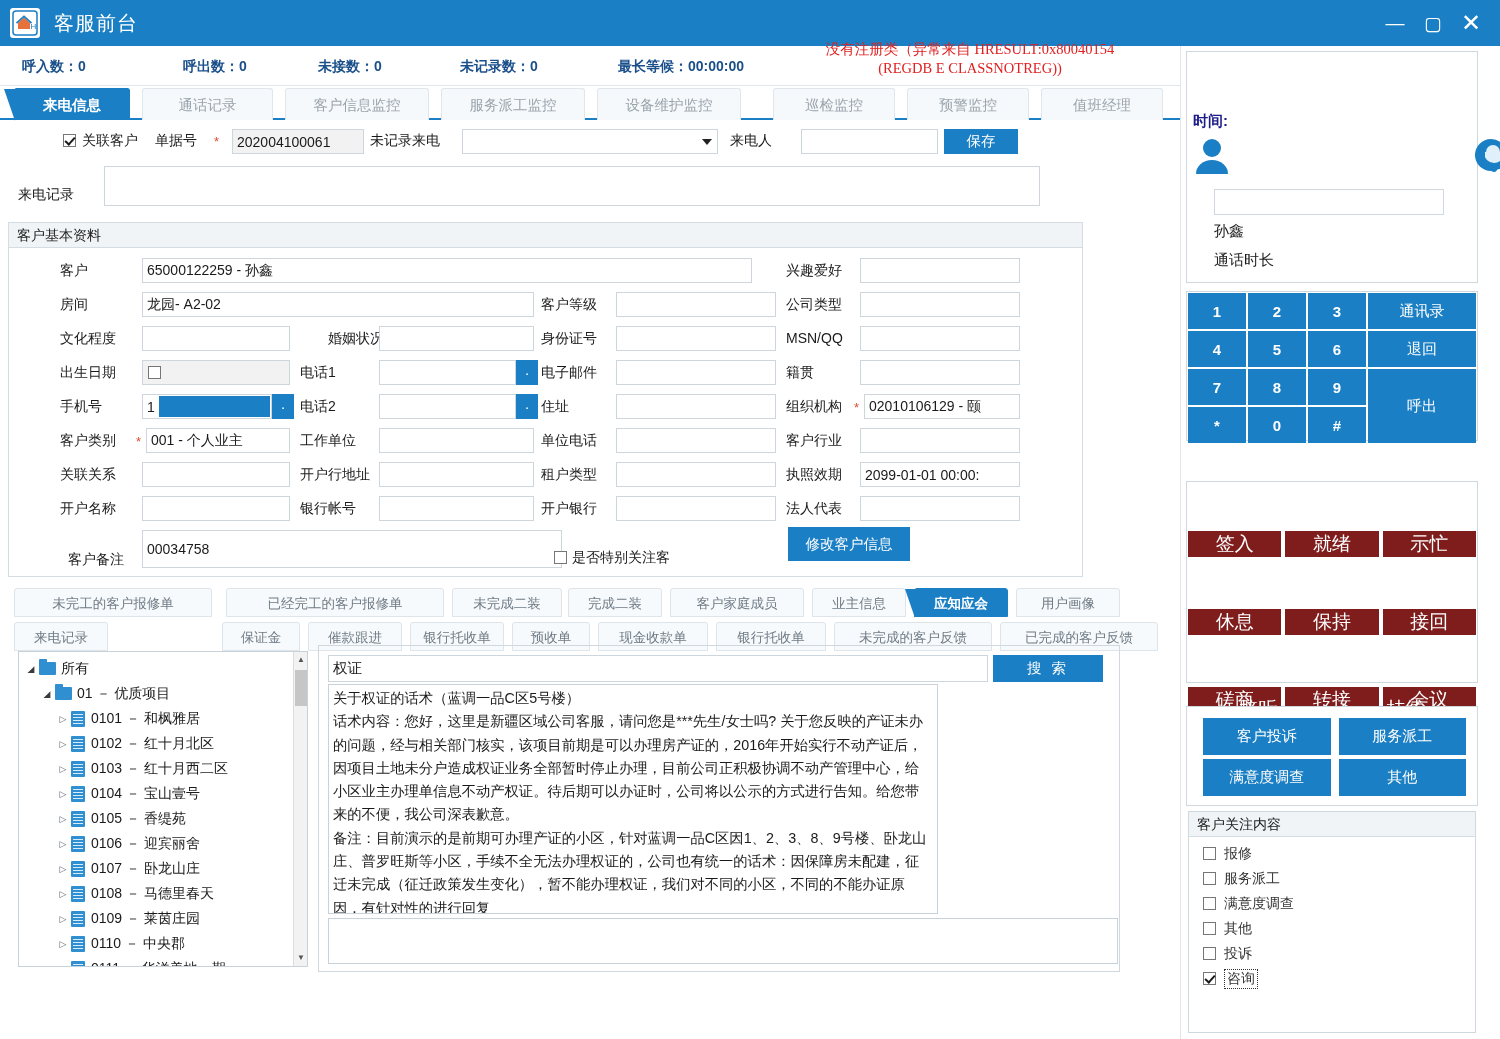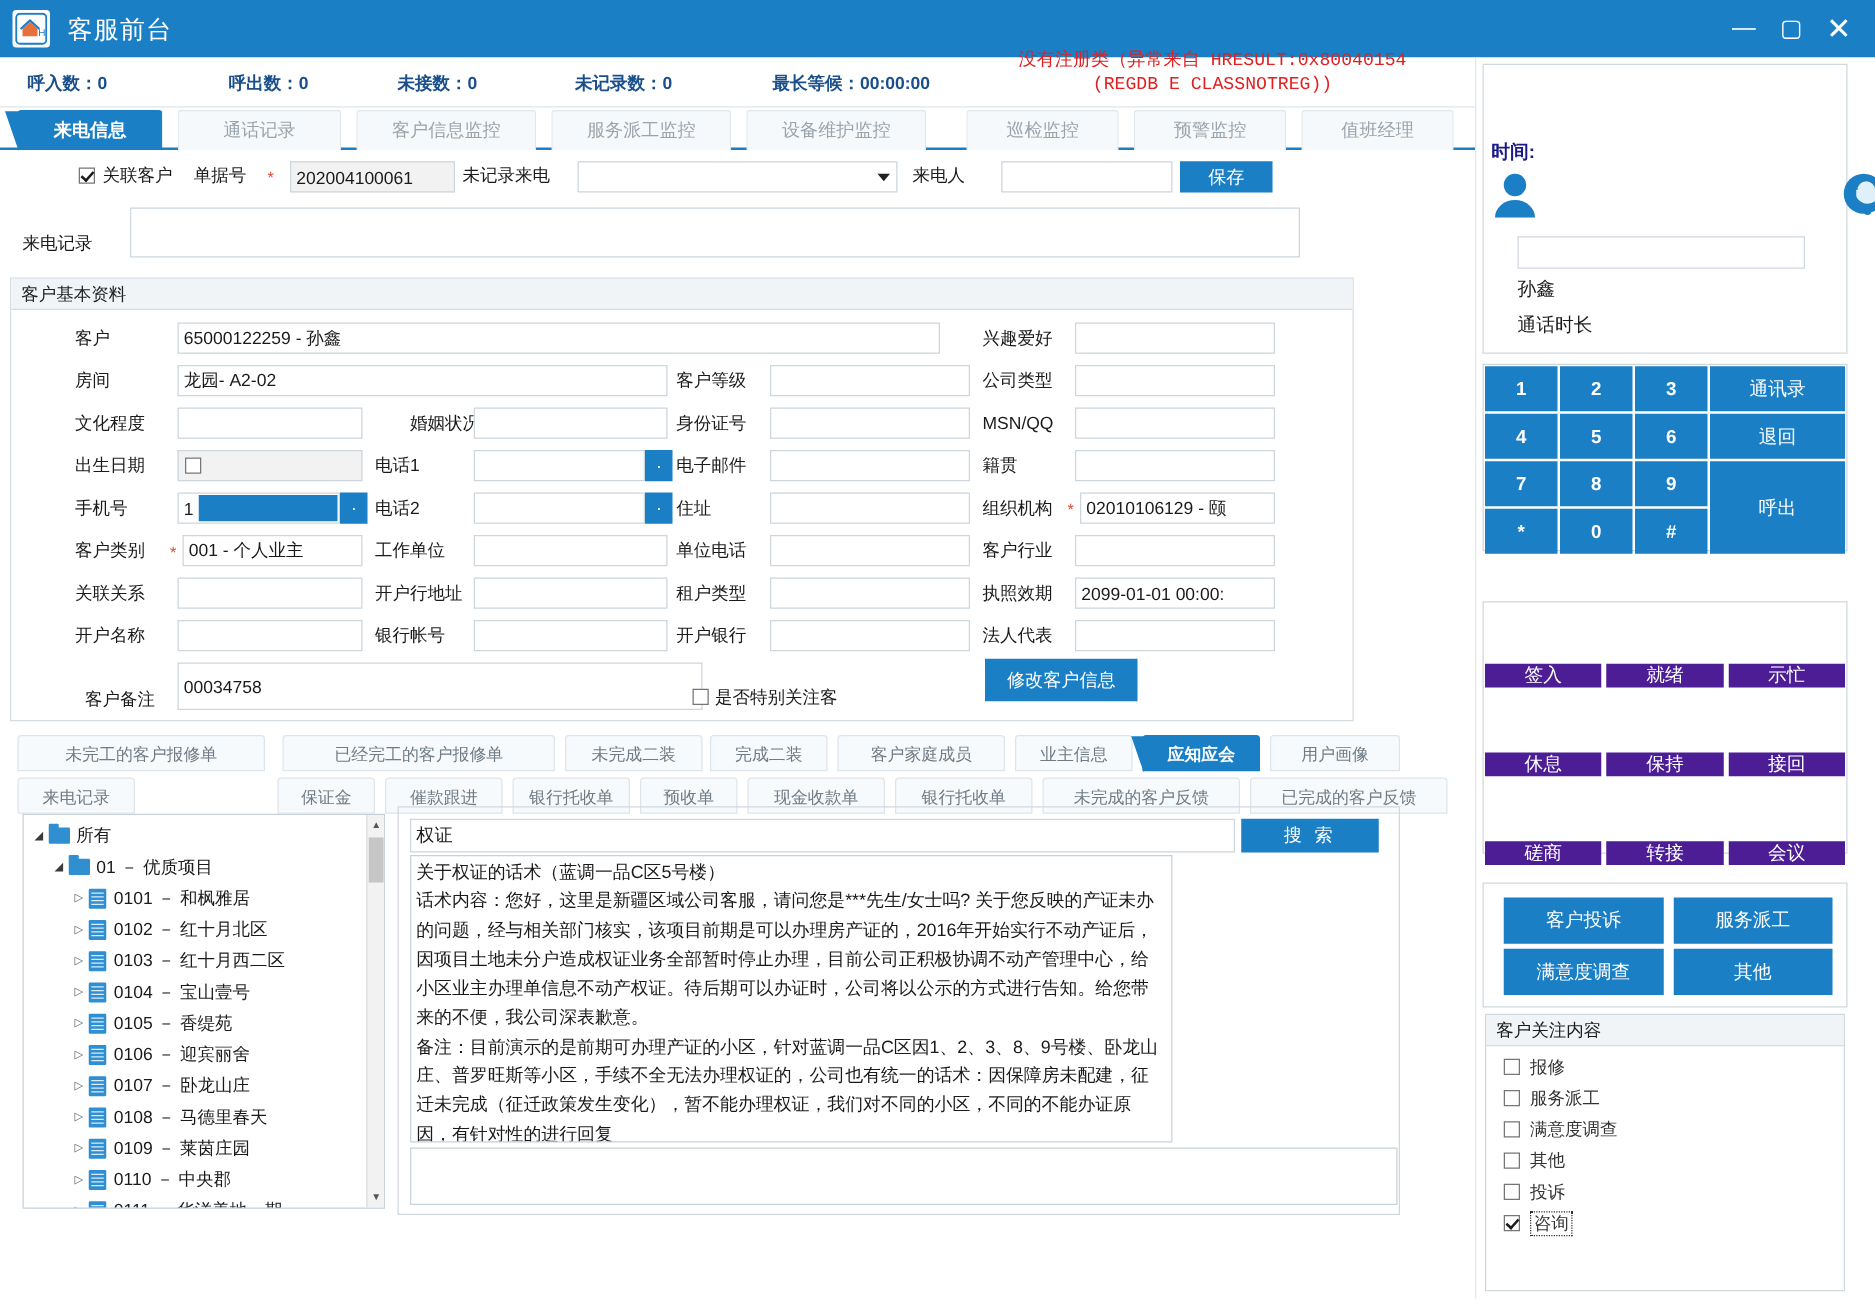--- a/index.html
+++ b/index.html
@@ -40,21 +40,21 @@
     position:absolute; left:0; top:46px; width:1180px; height:40px;
     background:#fff; border-bottom:1px solid #dfe6ec;
   }
   .stat {
     position:absolute; top:12px; font-size:14px; font-weight:bold; color:#1a4f8a;
     white-space:nowrap;
   }
   .errmsg {
     position:absolute; top:40px; left:770px; width:400px;
     color:#e02020; font-size:14.5px; text-align:center; line-height:19px;
-    font-family:Liberation Mono, monospace;
+    font-family:Liberation Serif, serif;
   }
   .errmsg .l2 { display:block; }
 
   
   .maintabs {
     position:absolute; left:0; top:88px; width:1180px; height:32px;
     border-bottom:2px solid #1a7fc4;
   }
   .mtab {
     position:absolute; top:0; height:32px; line-height:32px; text-align:center;
@@ -185,22 +185,22 @@
   }
   .rbox { position:absolute; border:1px solid #cfd8de; background:#fff; }
   .timelbl { position:absolute; left:12px; top:66px; font-size:15px; color:#1a1a8a; font-weight:bold; }
   .keypad { position:absolute; left:7px; top:247px; width:288px; height:146px; display:grid;
             grid-template-columns:58px 58px 58px 1fr; grid-template-rows:36px 36px 36px 36px; gap:2px; }
   .key { background:#1a7fc4; color:#fff; display:flex; align-items:center; justify-content:center;
          font-size:15px; cursor:pointer; }
   .key.num { font-weight:bold; }
   .fnpad { position:absolute; left:7px; top:437px; width:288px; height:150px;
            display:grid; grid-template-columns:1fr 1fr 1fr; grid-template-rows:1fr 1fr 1fr; gap:4px; }
-  .fnbtn { background:#4c1d95; color:#fff; display:flex; align-items:center; justify-content:center;
-           font-size:15px; cursor:pointer;margin-top:48px; }
+  .fnbtn { background:#7f1d1d; color:#fff; display:flex; align-items:center; justify-content:center;
+           font-size:19px; cursor:pointer;margin-top:48px; }
   .ansrow { position:absolute; left:7px; top:615px; width:288px; height:42px; display:flex; gap:6px; }
   .ansrow .fnbtn { flex:1; }
   .actpad { position:absolute; left:22px; top:672px; width:263px; height:78px;
             display:grid; grid-template-columns:1fr 1fr; grid-template-rows:1fr 1fr; gap:4px 8px; }
   .actbtn { background:#1a7fc4; color:#fff; display:flex; align-items:center; justify-content:center;
             font-size:15px; cursor:pointer; }
   .focusbox { position:absolute; left:7px; top:765px; width:288px; height:222px;
               border:1px solid #cfd8de; background:#fff; }
   .focusbox .fh { height:25px; line-height:25px; padding-left:8px; font-size:14px;
                   background:#f0f4f7; border-bottom:1px solid #d4dde4; }

